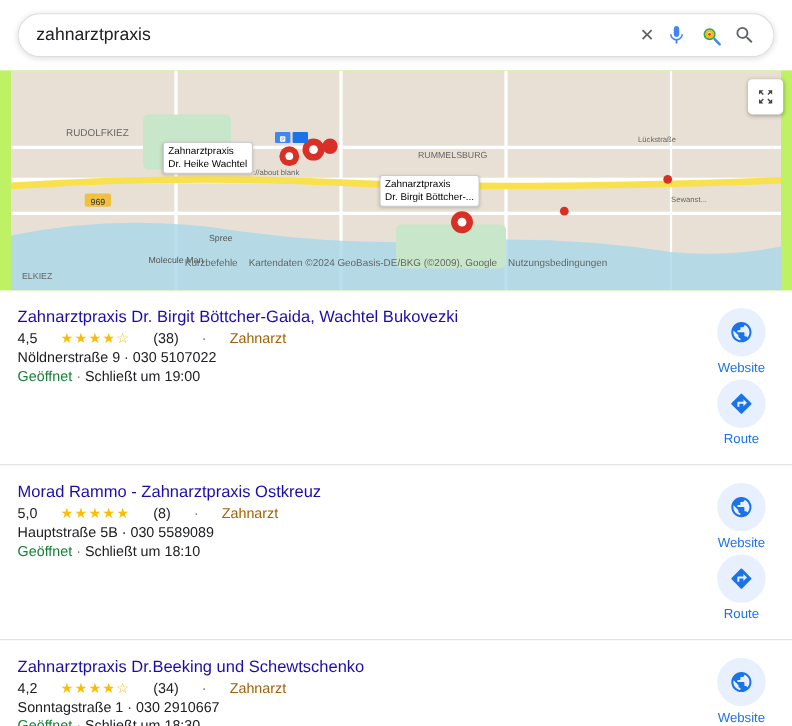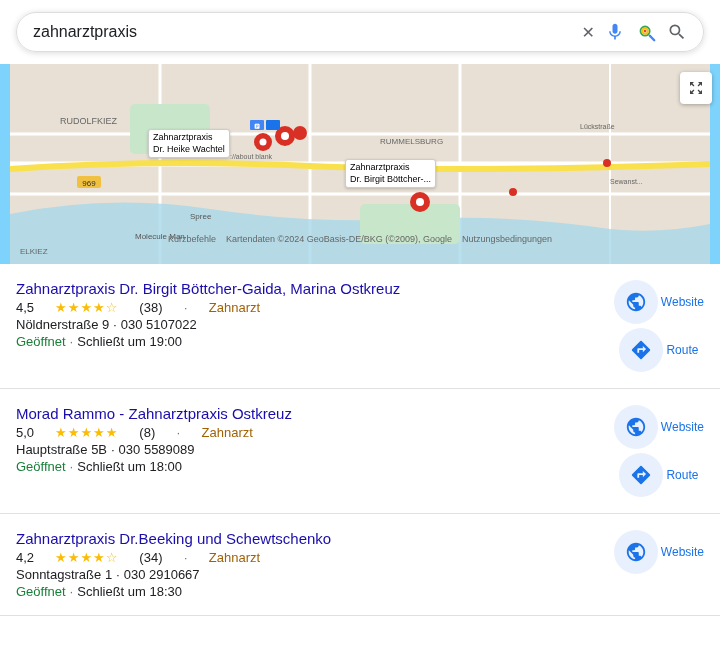--- a/index.html
+++ b/index.html
@@ -37,21 +37,21 @@
       align-items: center;
       color: #5f6368;
       font-size: 18px;
     }
 
     
     .map-container {
       position: relative;
       width: 100%;
       height: 200px;
-      background: #7dd3fc;
+      background: #bef264;
       overflow: hidden;
     }
     
     .map-svg {
       width: 100%;
       height: 100%;
     }
     .map-expand-btn {
       position: absolute;
       top: 8px;
@@ -131,21 +131,21 @@
 
     .result-actions {
       display: flex;
       flex-direction: column;
       gap: 4px;
       align-items: center;
     }
 
     .action-btn {
       display: flex;
-      flex-direction: row;
+      flex-direction: column;
       align-items: center;
       gap: 3px;
       background: none;
       border: none;
       cursor: pointer;
       min-width: 60px;
     }
     .action-icon-circle {
       width: 44px;
       height: 44px;
@@ -279,21 +279,21 @@
     <svg width="16" height="16" viewBox="0 0 24 24" fill="#444">
       <path d="M15 3l2.3 2.3-2.89 2.87 1.42 1.42L18.7 6.7 21 9V3h-6zM3 9l2.3-2.3 2.87 2.89 1.42-1.42L6.7 5.3 9 3H3v6zm6 12l-2.3-2.3 2.89-2.87-1.42-1.42L5.3 17.3 3 15v6h6zm12-6l-2.3 2.3-2.87-2.89-1.42 1.42 2.89 2.87L15 21h6v-6z"></path>
     </svg>
   </button>
 </div>
 
 <div class="results-list">
 
   <div class="result-item">
     <div class="result-info">
-      <div class="result-name">Zahnarztpraxis Dr. Birgit Böttcher-Gaida, Marina Ostkreuz</div>
+      <div class="result-name">Zahnarztpraxis Dr. Birgit Böttcher-Gaida, Wachtel Bukovezki</div>
       <div class="result-rating-row">
         <span>4,5</span>
         <span class="stars">★★★★☆</span>
         <span class="rating-count">(38)</span>
         <span class="dot-sep">·</span>
         <span class="category">Zahnarzt</span>
       </div>
       <div class="result-address">Nöldnerstraße 9 · 030 5107022</div>
       <div class="result-hours">
         <span>Geöffnet</span>
@@ -328,21 +328,21 @@
         <span>5,0</span>
         <span class="stars">★★★★★</span>
         <span class="rating-count">(8)</span>
         <span class="dot-sep">·</span>
         <span class="category">Zahnarzt</span>
       </div>
       <div class="result-address">Hauptstraße 5B · 030 5589089</div>
       <div class="result-hours">
         <span>Geöffnet</span>
         <span class="dot-sep">·</span>
-        <span class="result-hours-close">Schließt um 18:00</span>
+        <span class="result-hours-close">Schließt um 18:10</span>
       </div>
     </div>
     <div class="result-actions">
       <button class="action-btn">
         <div class="action-icon-circle website-icon-circle">
           <svg class="globe-svg" viewBox="0 0 24 24" fill="#1a73e8">
             <path d="M12 2C6.48 2 2 6.48 2 12s4.48 10 10 10 10-4.48 10-10S17.52 2 12 2zm-1 17.93c-3.95-.49-7-3.85-7-7.93 0-.62.08-1.21.21-1.79L9 15v1c0 1.1.9 2 2 2v1.93zm6.9-2.54c-.26-.81-1-1.39-1.9-1.39h-1v-3c0-.55-.45-1-1-1H8v-2h2c.55 0 1-.45 1-1V7h2c1.1 0 2-.9 2-2v-.41c2.93 1.19 5 4.06 5 7.41 0 2.08-.8 3.97-2.1 5.39z"></path>
           </svg>
         </div>
         <span class="action-label">Website</span>

